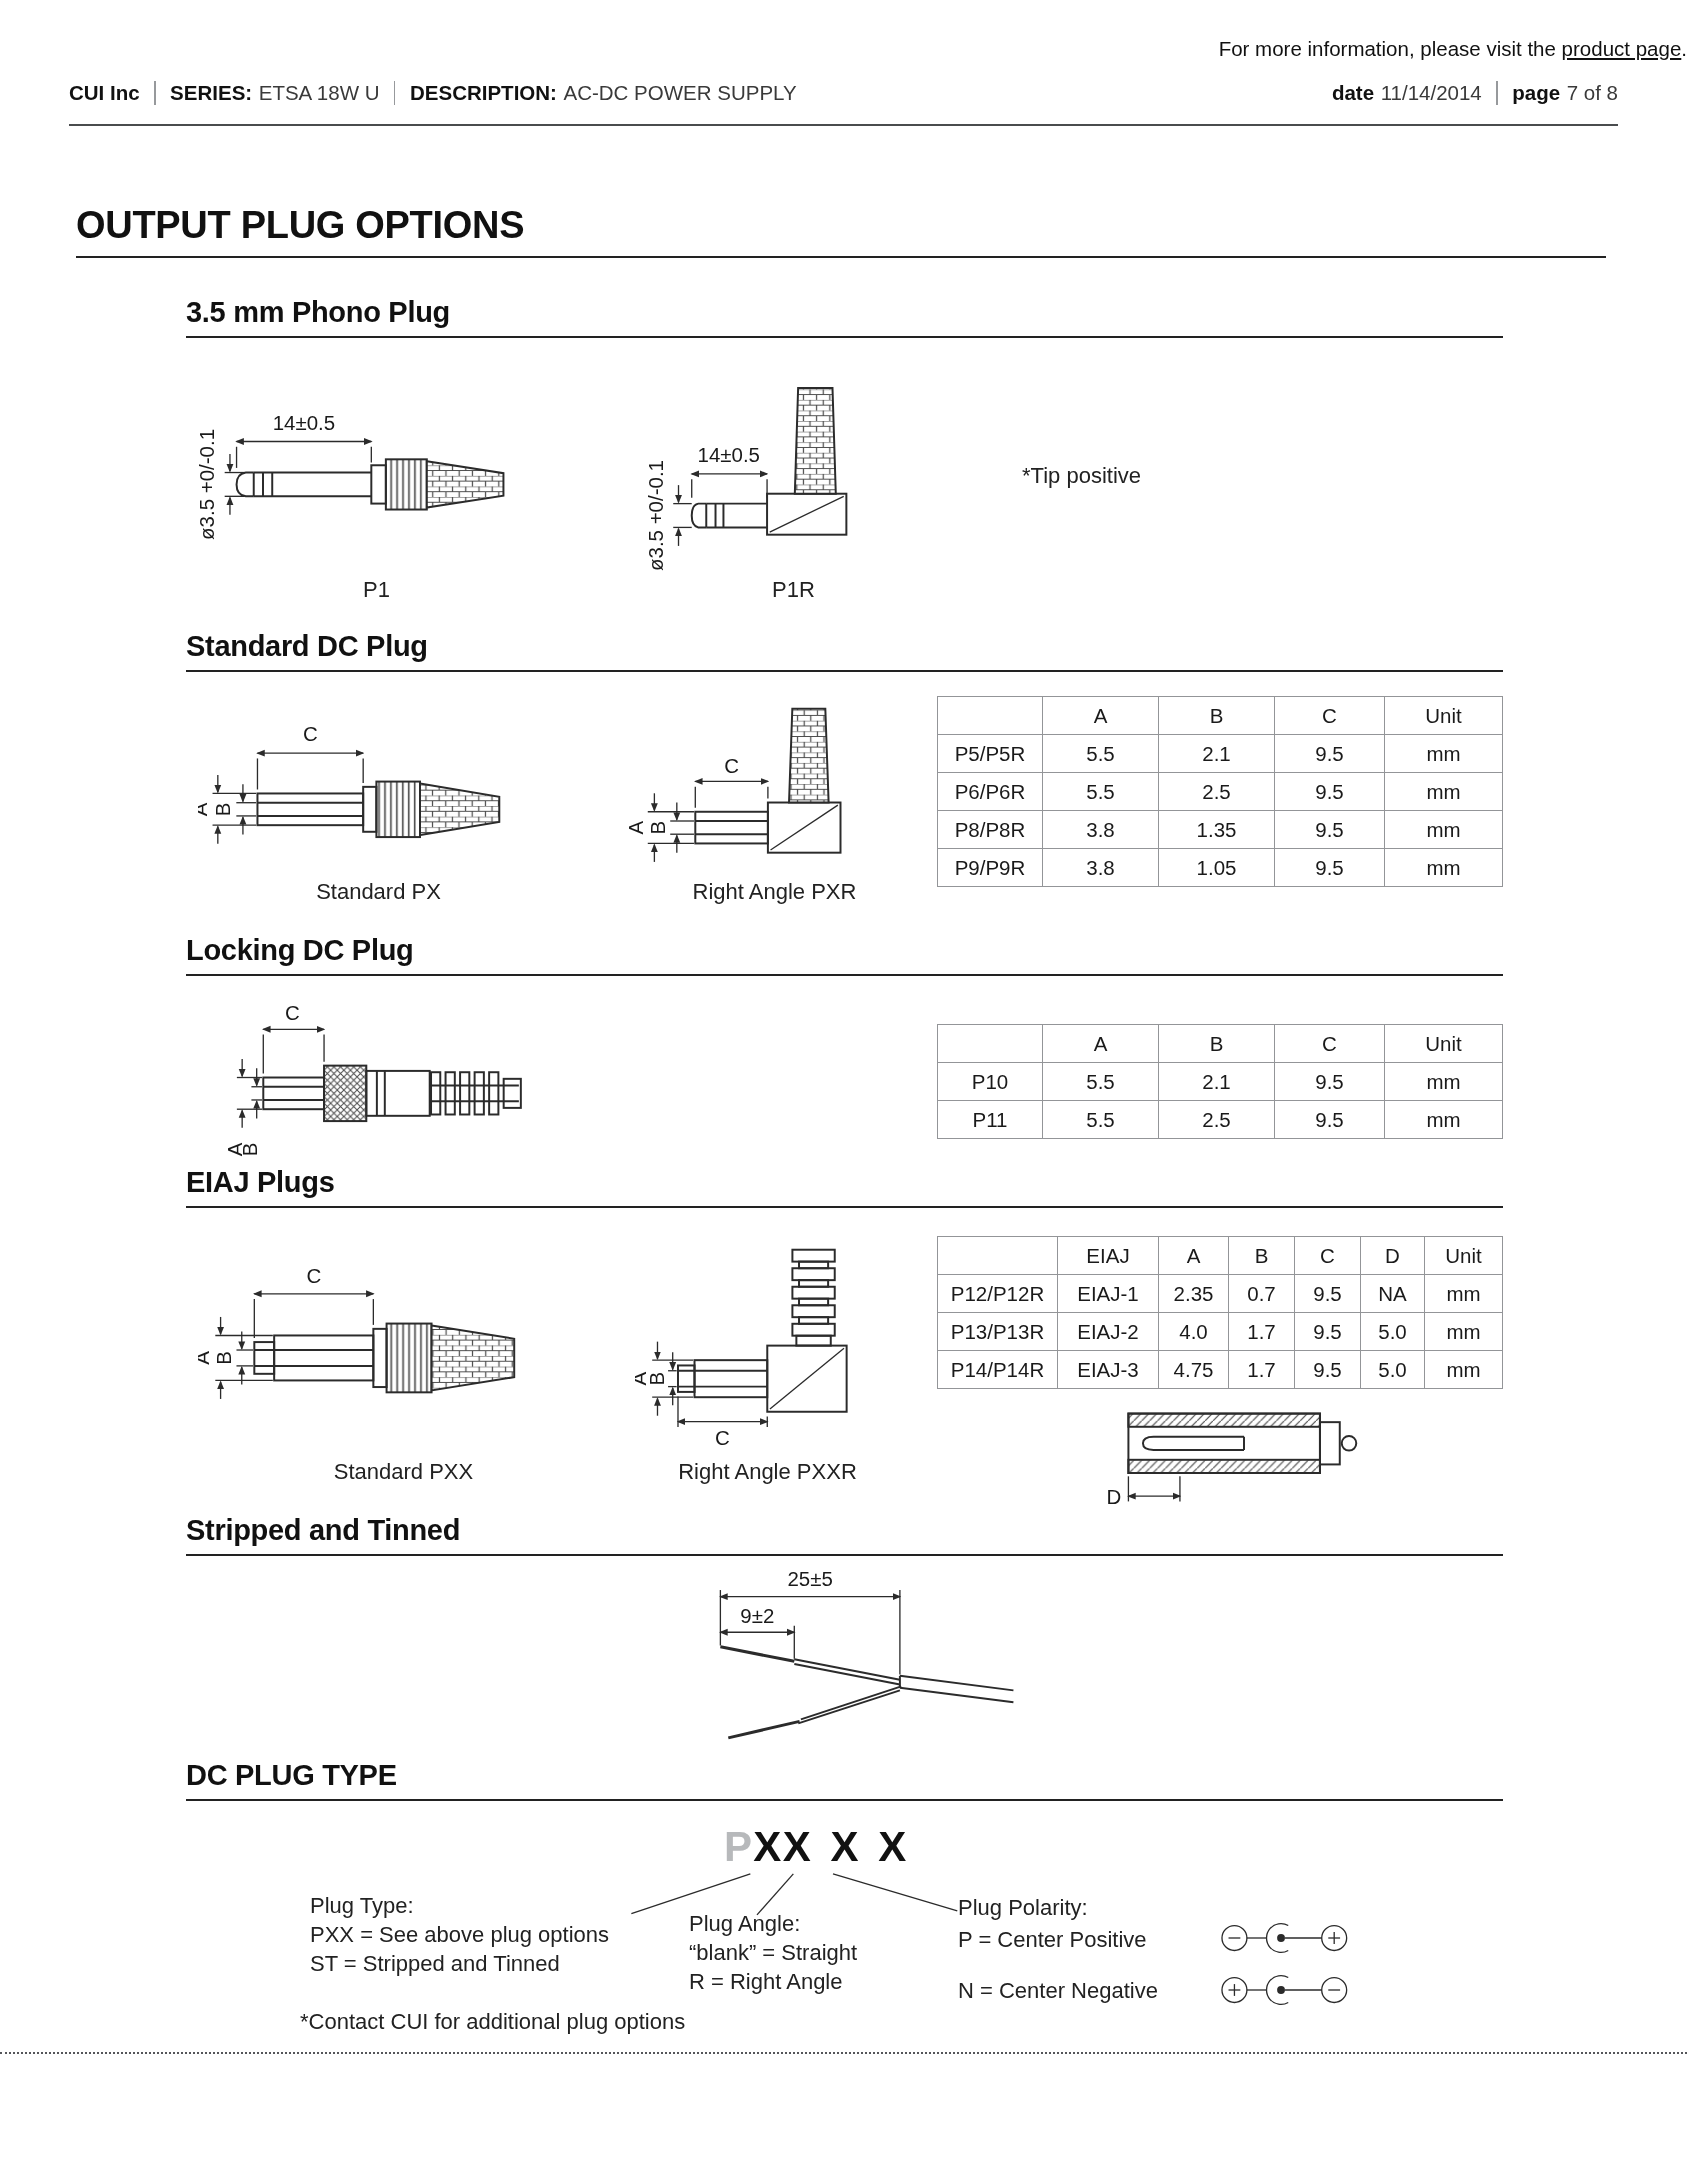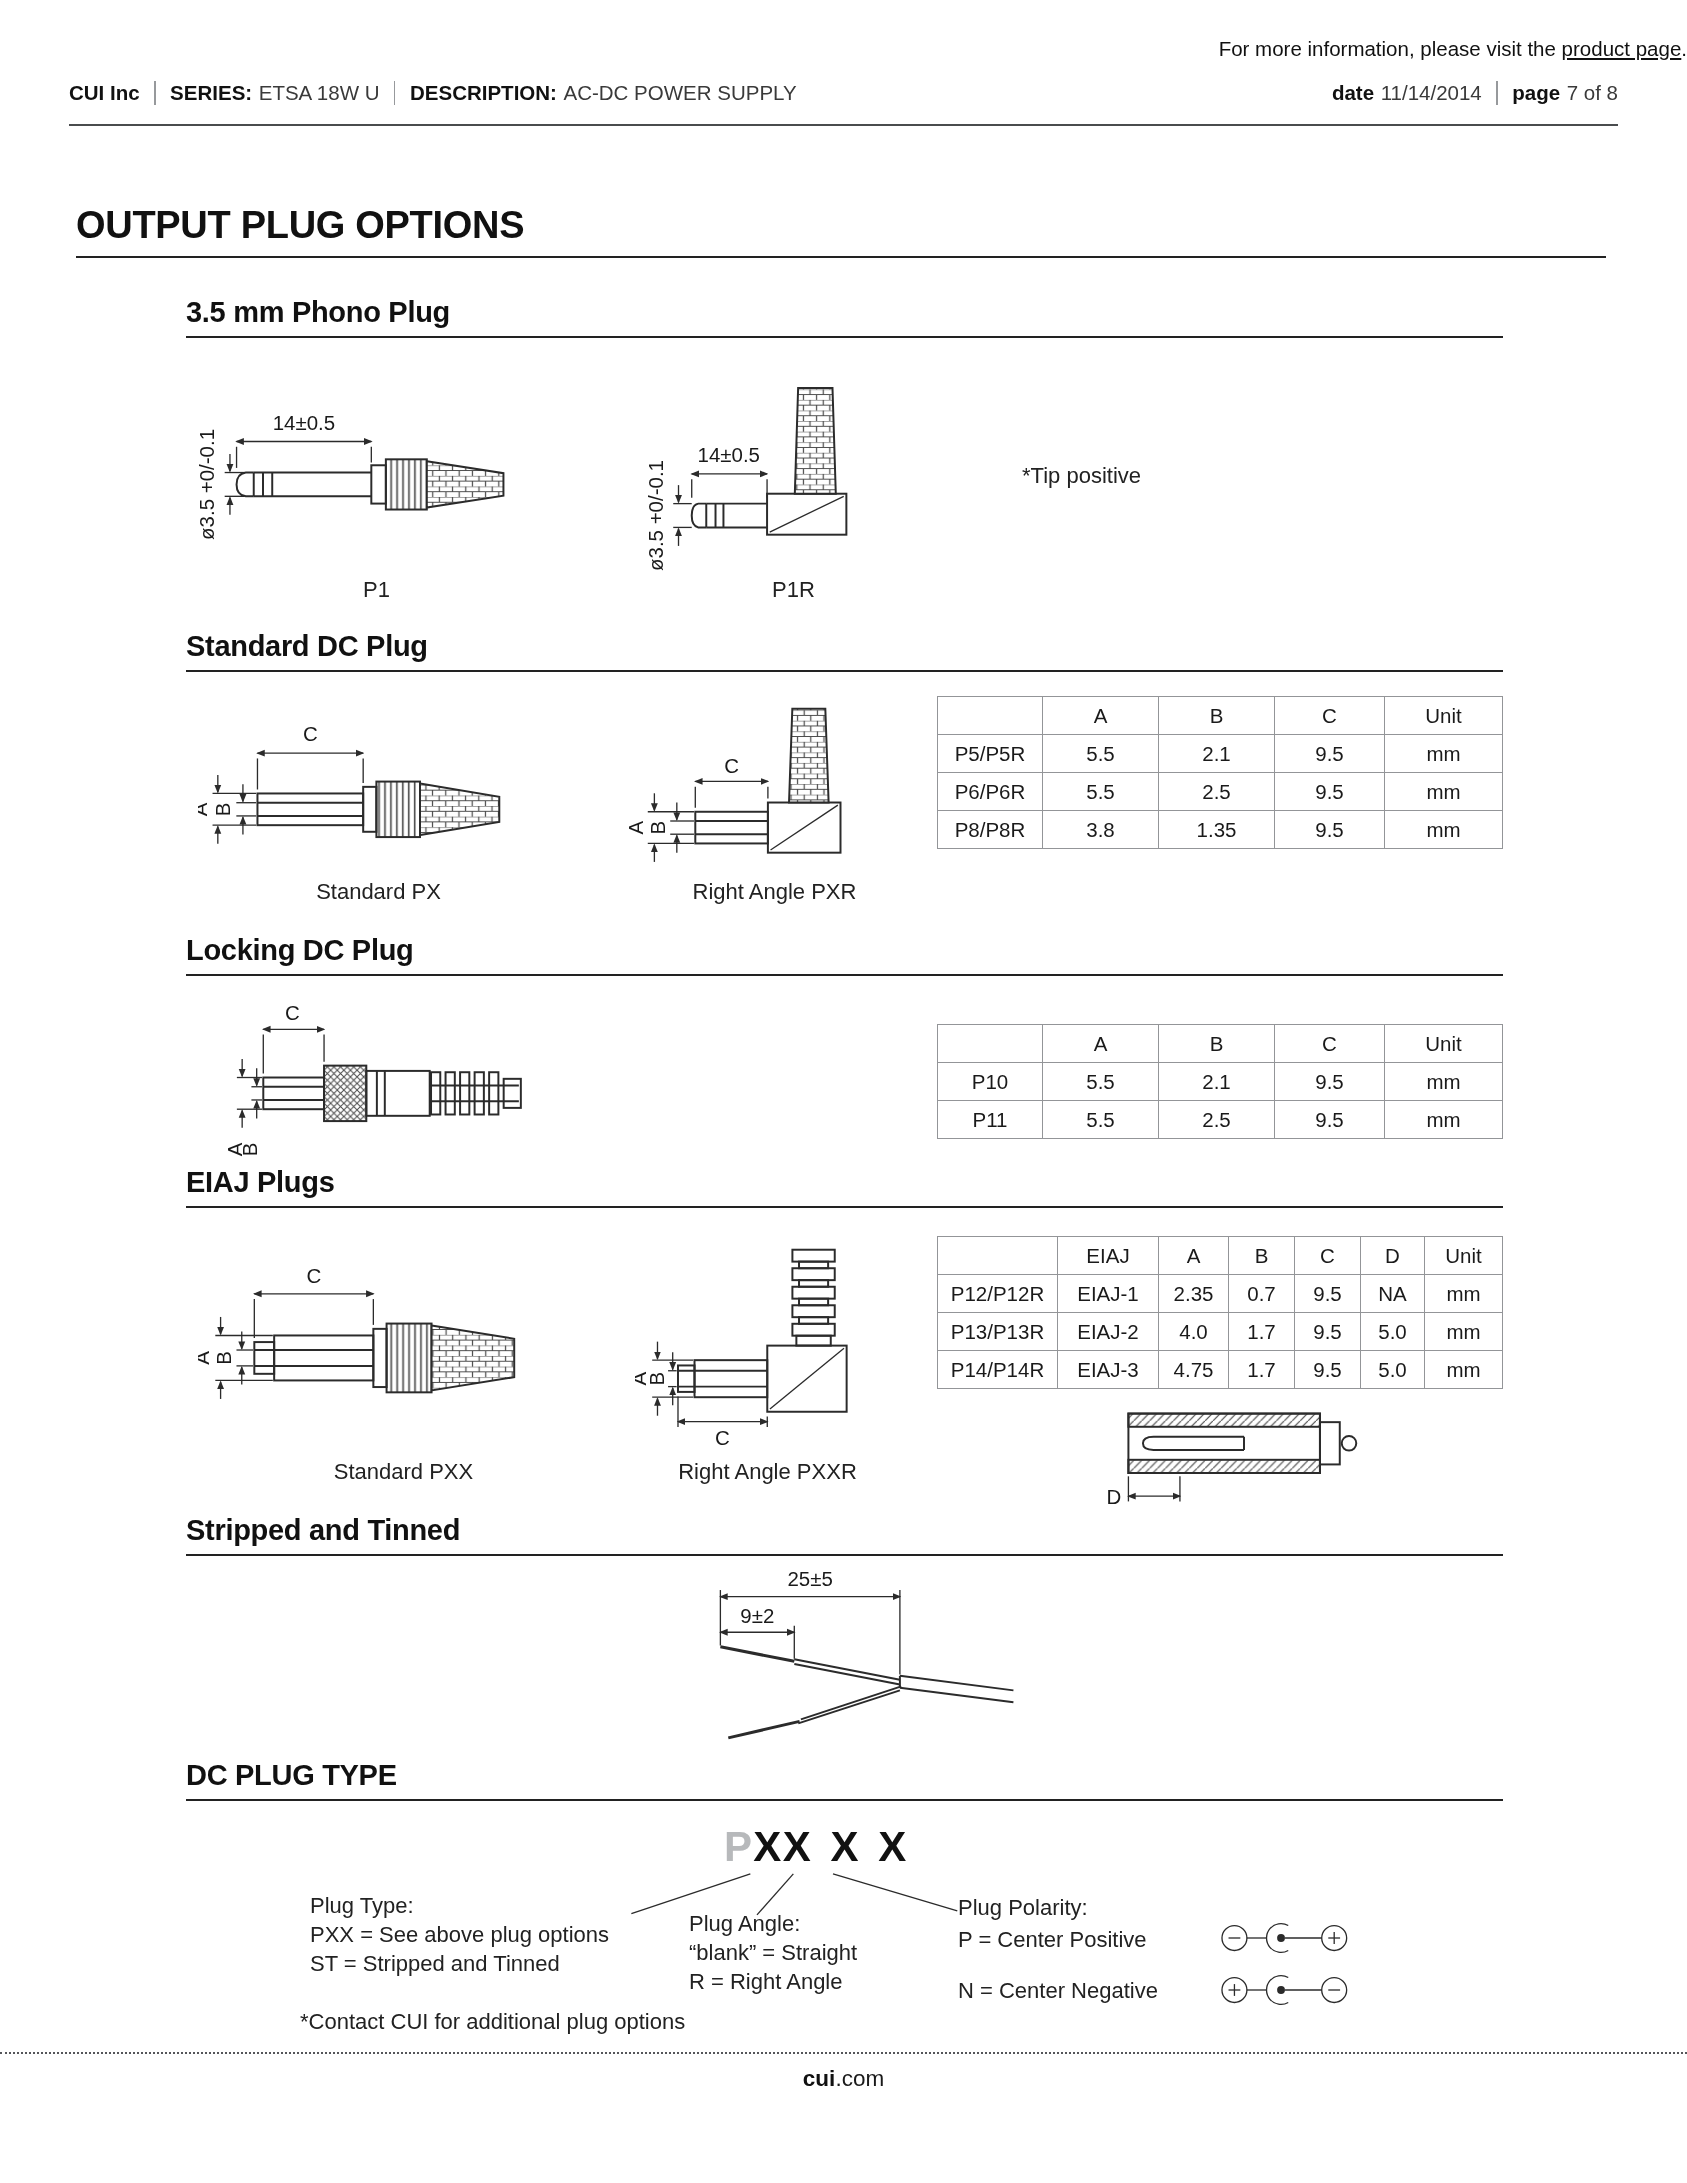--- a/index.html
+++ b/index.html
@@ -234,20 +234,27 @@
           <td>9.5</td>
           <td>mm</td>
         </tr>
         <tr>
           <td>P8/P8R</td>
           <td>3.8</td>
           <td>1.35</td>
           <td>9.5</td>
           <td>mm</td>
         </tr>
+        <tr>
+          <td>P9/P9R</td>
+          <td>3.8</td>
+          <td>1.05</td>
+          <td>9.5</td>
+          <td>mm</td>
+        </tr>
       </tbody>
     </table>
 
   <div class="abs sec-head" style="top:934px;">Locking DC Plug</div>
 
   <svg class="abs" style="left:218px; top:991px;" width="397" height="175" viewBox="0 0 600 265">
     <defs>
       <marker id="ar5" viewBox="0 0 10 10" refX="8.5" refY="5" markerWidth="6.5" markerHeight="6.5" orient="auto-start-reverse">
           <path d="M0,1 L10,5 L0,9 Z" fill="#2b2b2b"></path>
         </marker>
@@ -534,18 +541,15 @@
     <path class="dm" d="M112,13 A22,22 0 1 0 112,51"></path>
     <circle cx="101" cy="32" r="6" fill="#2b2b2b"></circle>
     <line class="dm" x1="107" y1="32" x2="163" y2="32"></line>
     <circle class="dm" cx="182" cy="32" r="19"></circle>
     <line class="dm" x1="173" y1="32" x2="191" y2="32" stroke-width="3"></line>
   </svg>
 
   <div class="abs note" style="left:300px; top:2009px;">*Contact CUI for additional plug options</div>
 
   <div class="abs dotline" style="left:0; top:2052px; width:1687px;"></div>
-  <div class="abs ftr" style="top:2066px;">
-    <span class="b">cui</span><span>.com</span>
-  </div>
 
 </div>
 
 
 </body></html>

